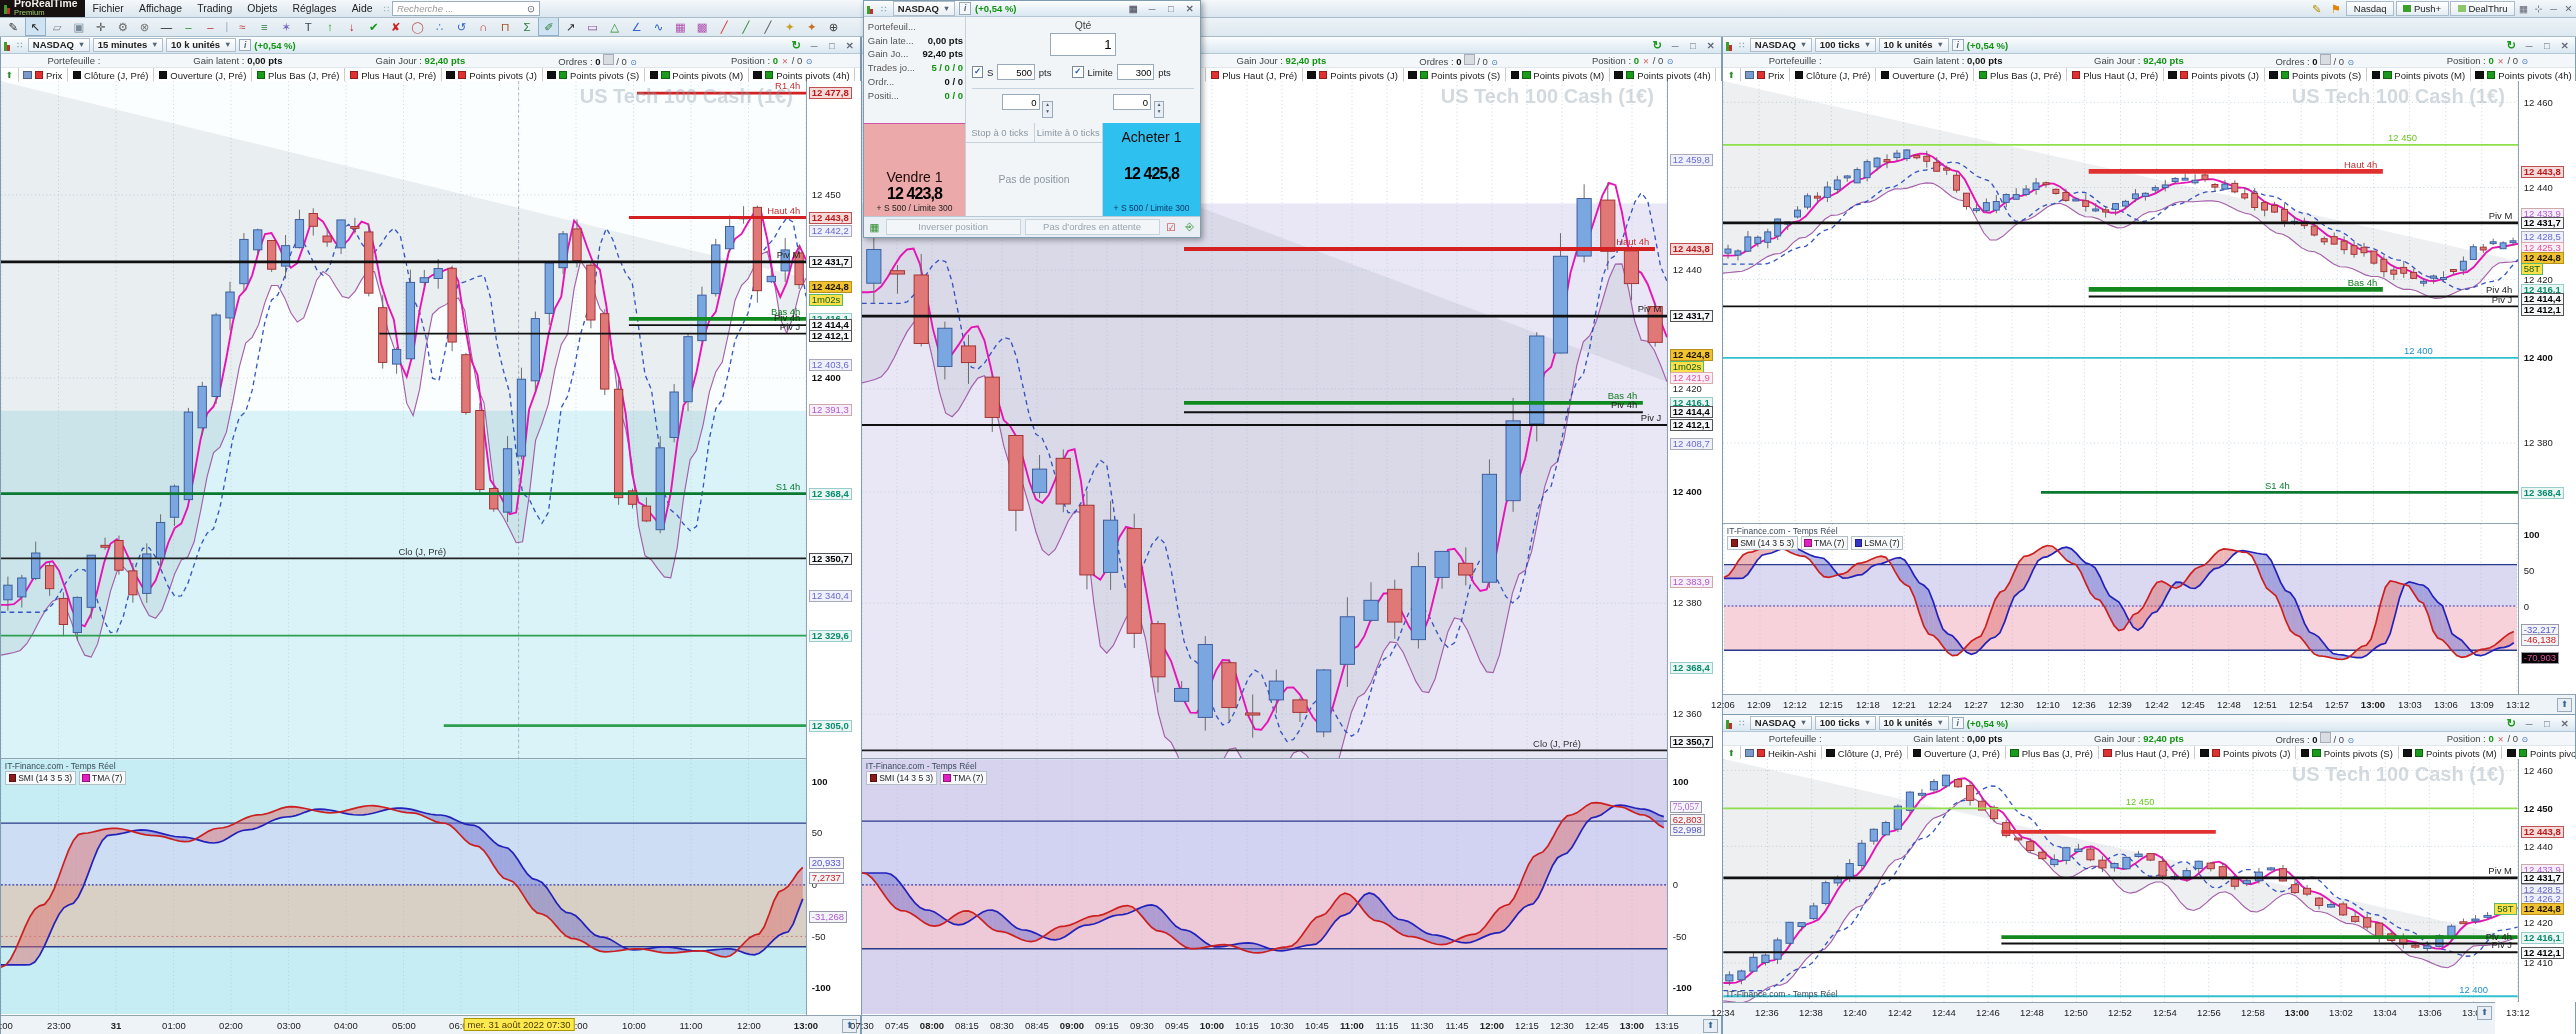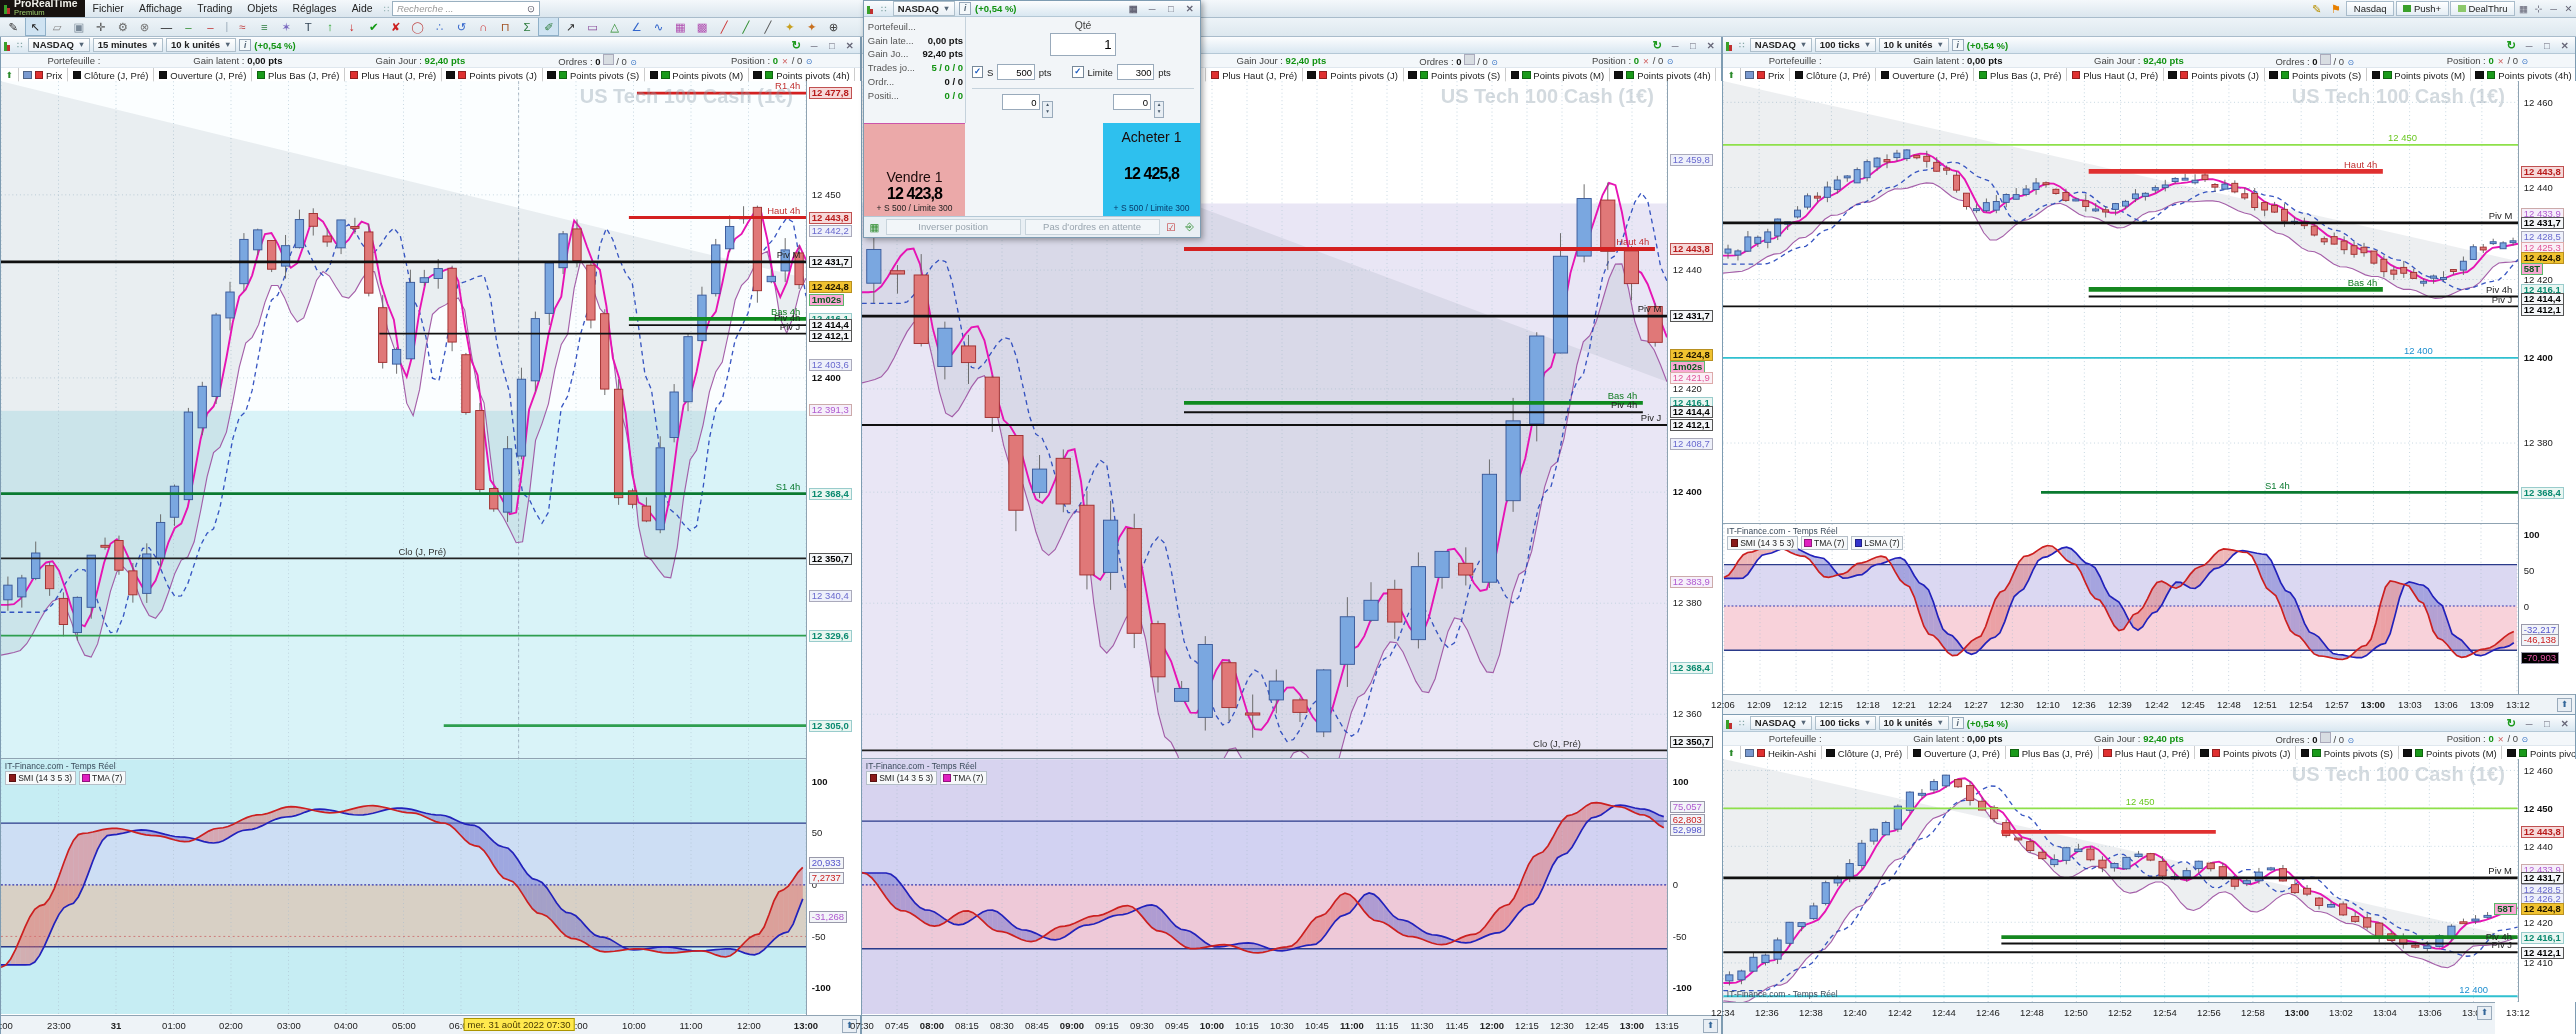--- a/index.html
+++ b/index.html
@@ -53,21 +53,21 @@
         white-space:nowrap;height:100%;cursor:default;}
   .sq{width:6.6px;height:6.6px;display:inline-block;border:0.9px solid rgba(0,0,0,.35);}
   .plot{position:absolute;overflow:hidden;}
   .gutter{position:absolute;background:#fff;border-left:0.9px solid #8fa3b2;overflow:visible;}
   .alab{position:absolute;left:1.9px;font-size:9.5px;line-height:10.4px;padding:0 1.9px;white-space:nowrap;border:0.9px solid transparent;}
   .alab.plain{color:#222;}
   .alab.plainb{color:#111;font-weight:bold;}
   .alab.dark{color:#000;font-weight:bold;background:#f4f6f8;border-color:#555;}
   .alab.red{color:#b81c1c;font-weight:bold;background:#f6d9d9;border-color:#c05050;}
   .alab.orange{color:#201600;font-weight:bold;background:#f0c230;border-color:#b89020;}
-  .alab.count{color:#0a5a20;font-weight:bold;background:#f9a8d4;border-color:#5ab86a;}
+  .alab.count{color:#0a5a20;font-weight:normal;background:#fde047;border-color:#5ab86a;}
   .alab.teal{color:#0a8a70;font-weight:bold;background:#eaf6f2;border-color:#9cc;}
   .alab.blue{color:#6a6ace;background:#eef0fa;border-color:#aab;}
   .alab.violet{color:#b05ad0;background:#f6effa;border-color:#caa;}
   .alab.pink{color:#e0549a;background:#faeff5;border-color:#daa;}
   .timebar{position:absolute;background:#eef3f7;border-top:0.9px solid #90a4b4;font-size:9.5px;color:#222;}
   .tlab{position:absolute;top:3.8px;transform:translateX(-50%);white-space:nowrap;}
   .tlab.b{font-weight:bold;}
   .tlab.y{background:#ffe94d;border:0.9px solid #ab9500;color:#4a3c00;padding:0 2.8px;top:1.9px;z-index:2;}
   .cornerico{position:absolute;right:2.8px;top:2.8px;width:13.2px;height:12.3px;border:0.9px solid #9ab;background:#e8eef4;
              color:#369;font-size:8.5px;line-height:11.4px;text-align:center;cursor:default;}
@@ -1117,21 +1117,21 @@
           <div class="alab violet" style="top: 495px;">12 383,9</div>
           <div class="alab plain" style="top: 516px;">12 380</div>
           <div class="alab teal" style="top: 581px;">12 368,4</div>
           <div class="alab plain" style="top: 627px;">12 360</div>
           <div class="alab dark" style="top: 655px;">12 350,7</div>
           <div class="alab plainb" style="top: 695px;">100</div>
           <div class="alab plain" style="top: 746px;">50</div>
           <div class="alab plain" style="top: 798px;">0</div>
           <div class="alab plain" style="top: 850px;">-50</div>
           <div class="alab plainb" style="top: 901px;">-100</div>
-          <div class="alab" style="top: 720px; background: rgb(242, 244, 248); border-color: rgb(153, 153, 170); color: rgb(176, 90, 208);">75,057</div>
+          <div class="alab" style="top: 720px; background: rgb(242, 244, 248); border-color: rgb(153, 153, 170); color: rgb(176, 90, 208); font-family: Liberation Serif, serif;">75,057</div>
           <div class="alab" style="top: 733px; background: rgb(242, 244, 248); border-color: rgb(153, 153, 170); color: rgb(204, 32, 32);">62,803</div>
           <div class="alab" style="top: 743px; background: rgb(242, 244, 248); border-color: rgb(153, 153, 170); color: rgb(85, 85, 204);">52,998</div>
         </div>
         <div class="timebar" style="left: 0px; top: 978px; width: 859px; height: 19px;">
           <span class="tlab" style="left: 0px;">07:30</span>
           <span class="tlab" style="left: 35px;">07:45</span>
           <span class="tlab b" style="left: 70px;">08:00</span>
           <span class="tlab" style="left: 105px;">08:15</span>
           <span class="tlab" style="left: 140px;">08:30</span>
           <span class="tlab" style="left: 175px;">08:45</span>
@@ -2086,20 +2086,27 @@
                 <span>▼</span>
               </span>
           </span>
         </div>
       </div>
       <div id="ow-sell">
         <span class="bb-label">Vendre 1</span>
         <span class="bb-price">12 423,8</span>
         <span class="bb-foot">+ S 500 / Limite 300</span>
       </div>
+      <div id="ow-mid">
+        <div class="midbtns">
+          <span class="midbtn">Stop à 0 ticks</span>
+          <span class="midbtn">Limite à 0 ticks</span>
+        </div>
+        <div id="ow-nopos">Pas de position</div>
+      </div>
       <div id="ow-buy">
         <span class="bb-label">Acheter 1</span>
         <span class="bb-price">12 425,8</span>
         <span class="bb-foot">+ S 500 / Limite 300</span>
       </div>
     </div>
     <div id="ow-bottom">
       <span class="owico" style="color:#2a8a2a;">▦</span>
       <span class="ow-bbtn">Inverser position</span>
       <span class="ow-bbtn">Pas d'ordres en attente</span>

